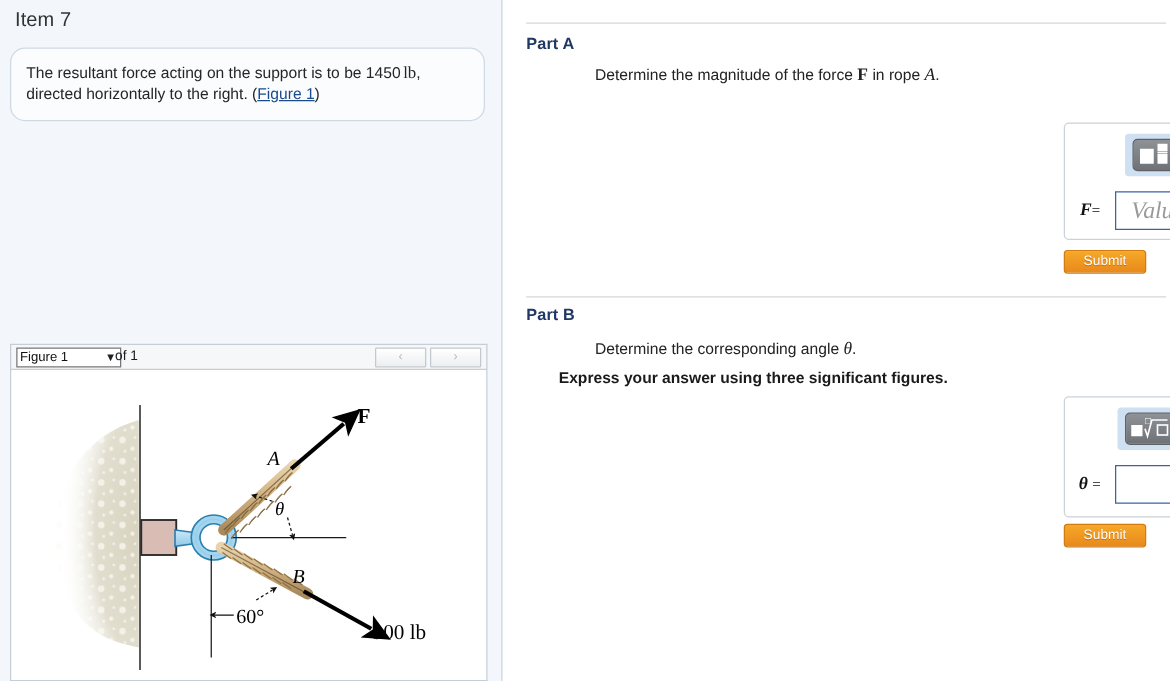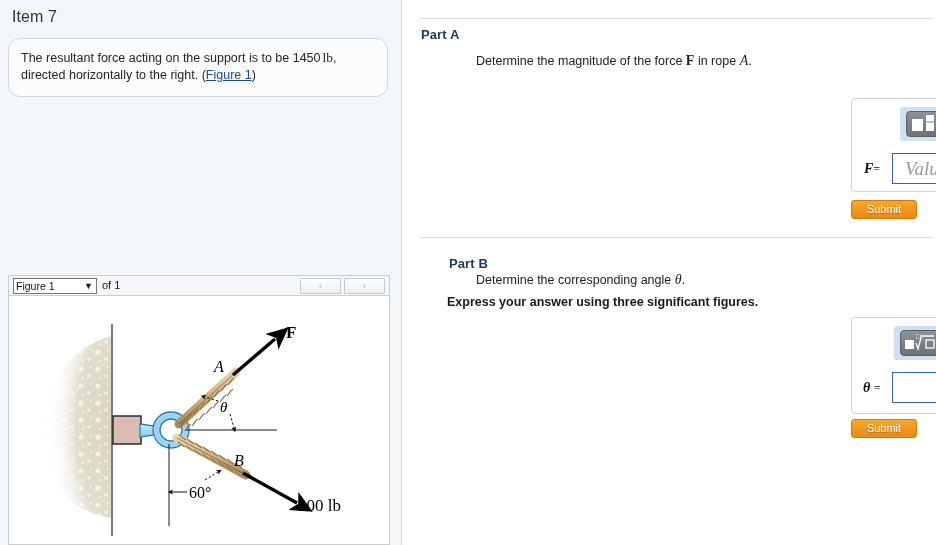--- a/index.html
+++ b/index.html
@@ -92,21 +92,21 @@
     line-height: 15px;
   }
   .fig-select .caret {
     position: absolute;
     right: 3px; top: 0px;
     font-size: 9px;
     color: #222;
   }
   .fig-of {
     position: absolute;
-    left: 93px; top: 3px;
+    left: 83px; top: 3px;
     font-size: 11px;
     color: #1c1c1c;
   }
   .nav-btn {
     position: absolute;
     top: 2px;
     width: 41px;
     height: 16px;
     box-sizing: border-box;
     border: 1px solid #c3c9d0;
@@ -431,21 +431,21 @@
         <span class="ph">Value</span>
       </div>
 
     </div>
 
     <div class="submit-btn" style="left:448px; top:200px;">
       <span>Submit</span>
     </div>
 
     <div class="part-sep" style="top:237px;"></div>
-    <div class="part-title" style="top:256px;margin-left:28px;">Part B</div>
+    <div class="part-title" style="top:244px;">Part B</div>
 
     <div class="q-line" style="top:272px;">
       <span>Determine the corresponding angle</span>
       <span class="mathvar">θ</span><span>.</span>
     </div>
     <div class="q-bold" style="top:295px;text-align:right;">Express your answer using three significant figures.</div>
 
     <div class="answer-box" style="left:448px; top:317px; width:426px; height:97px;">
 
       <div class="mathbar" style="left:42px; top:8px; width:338px;">

